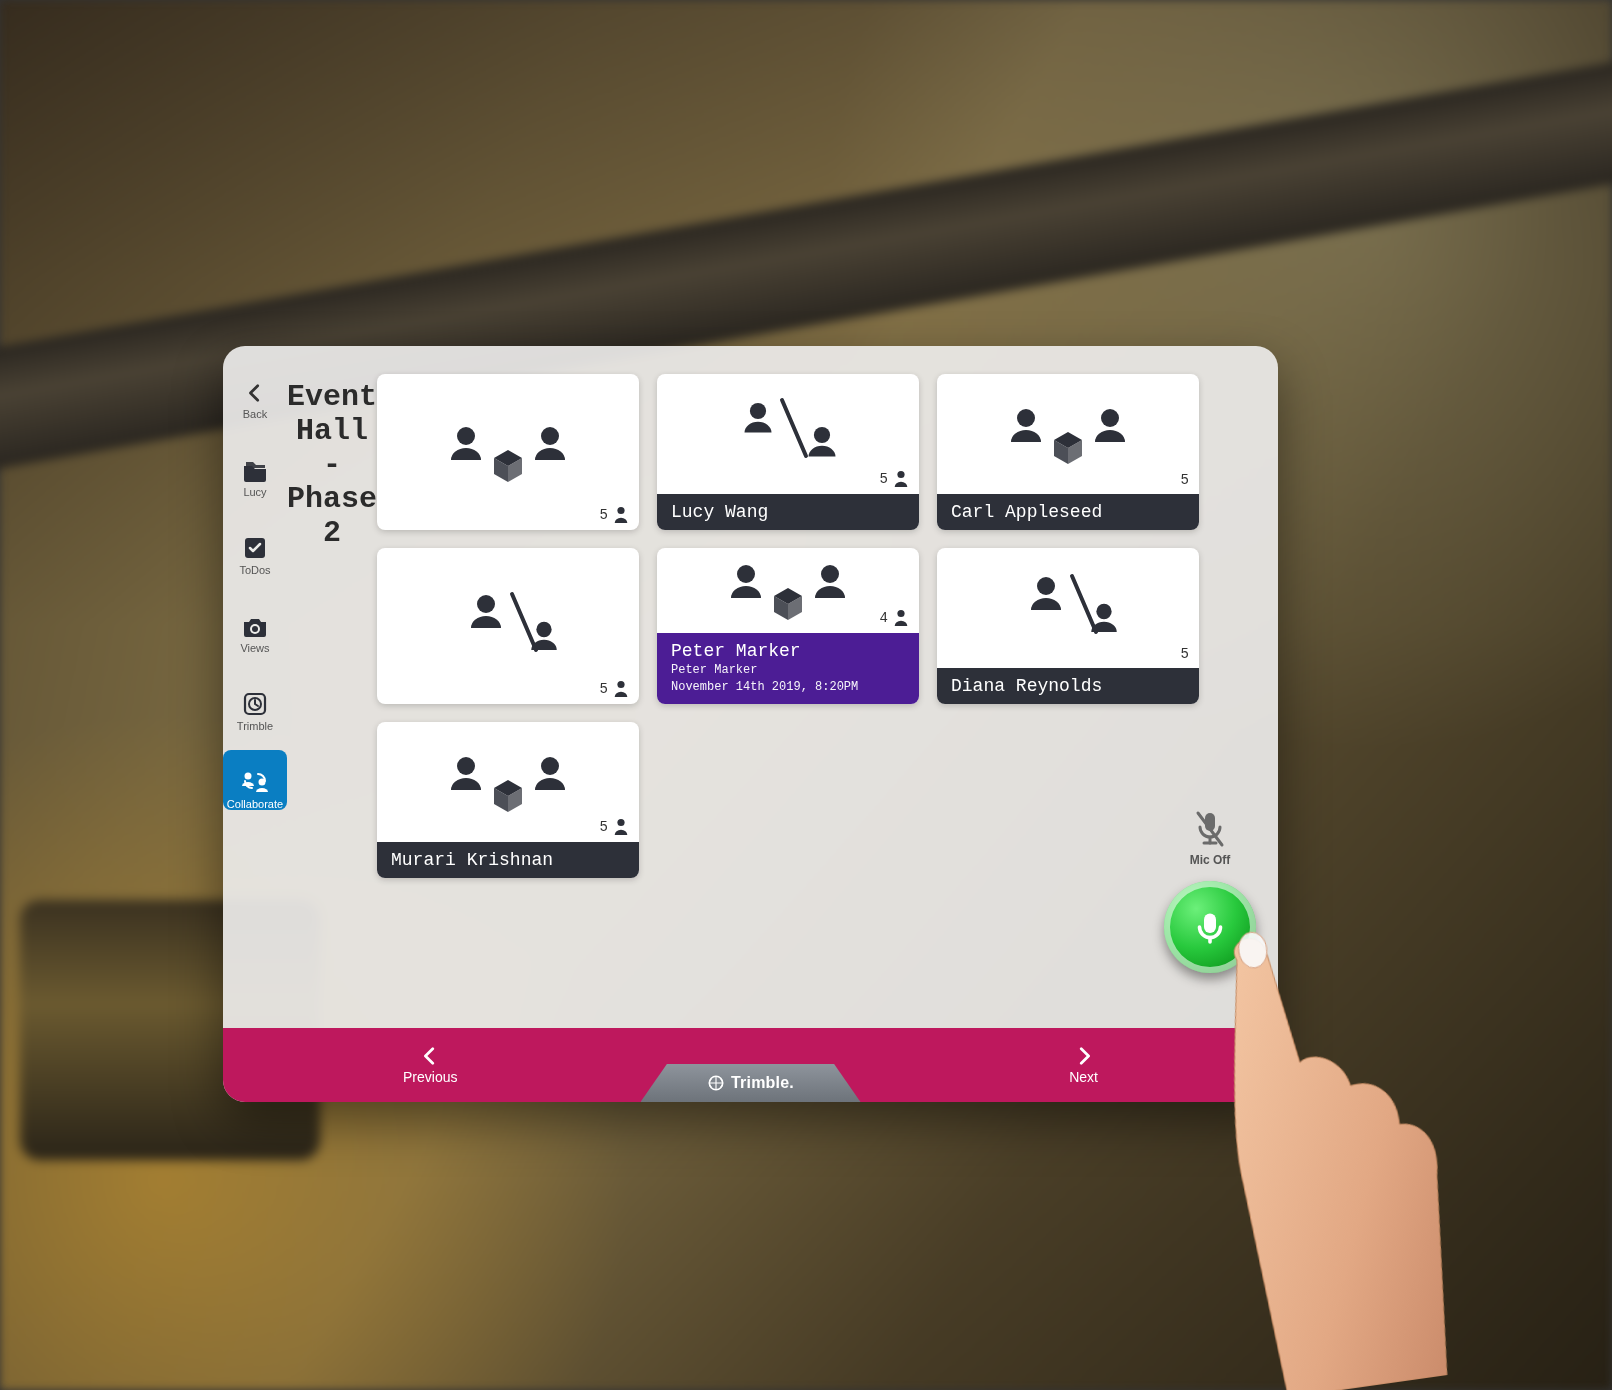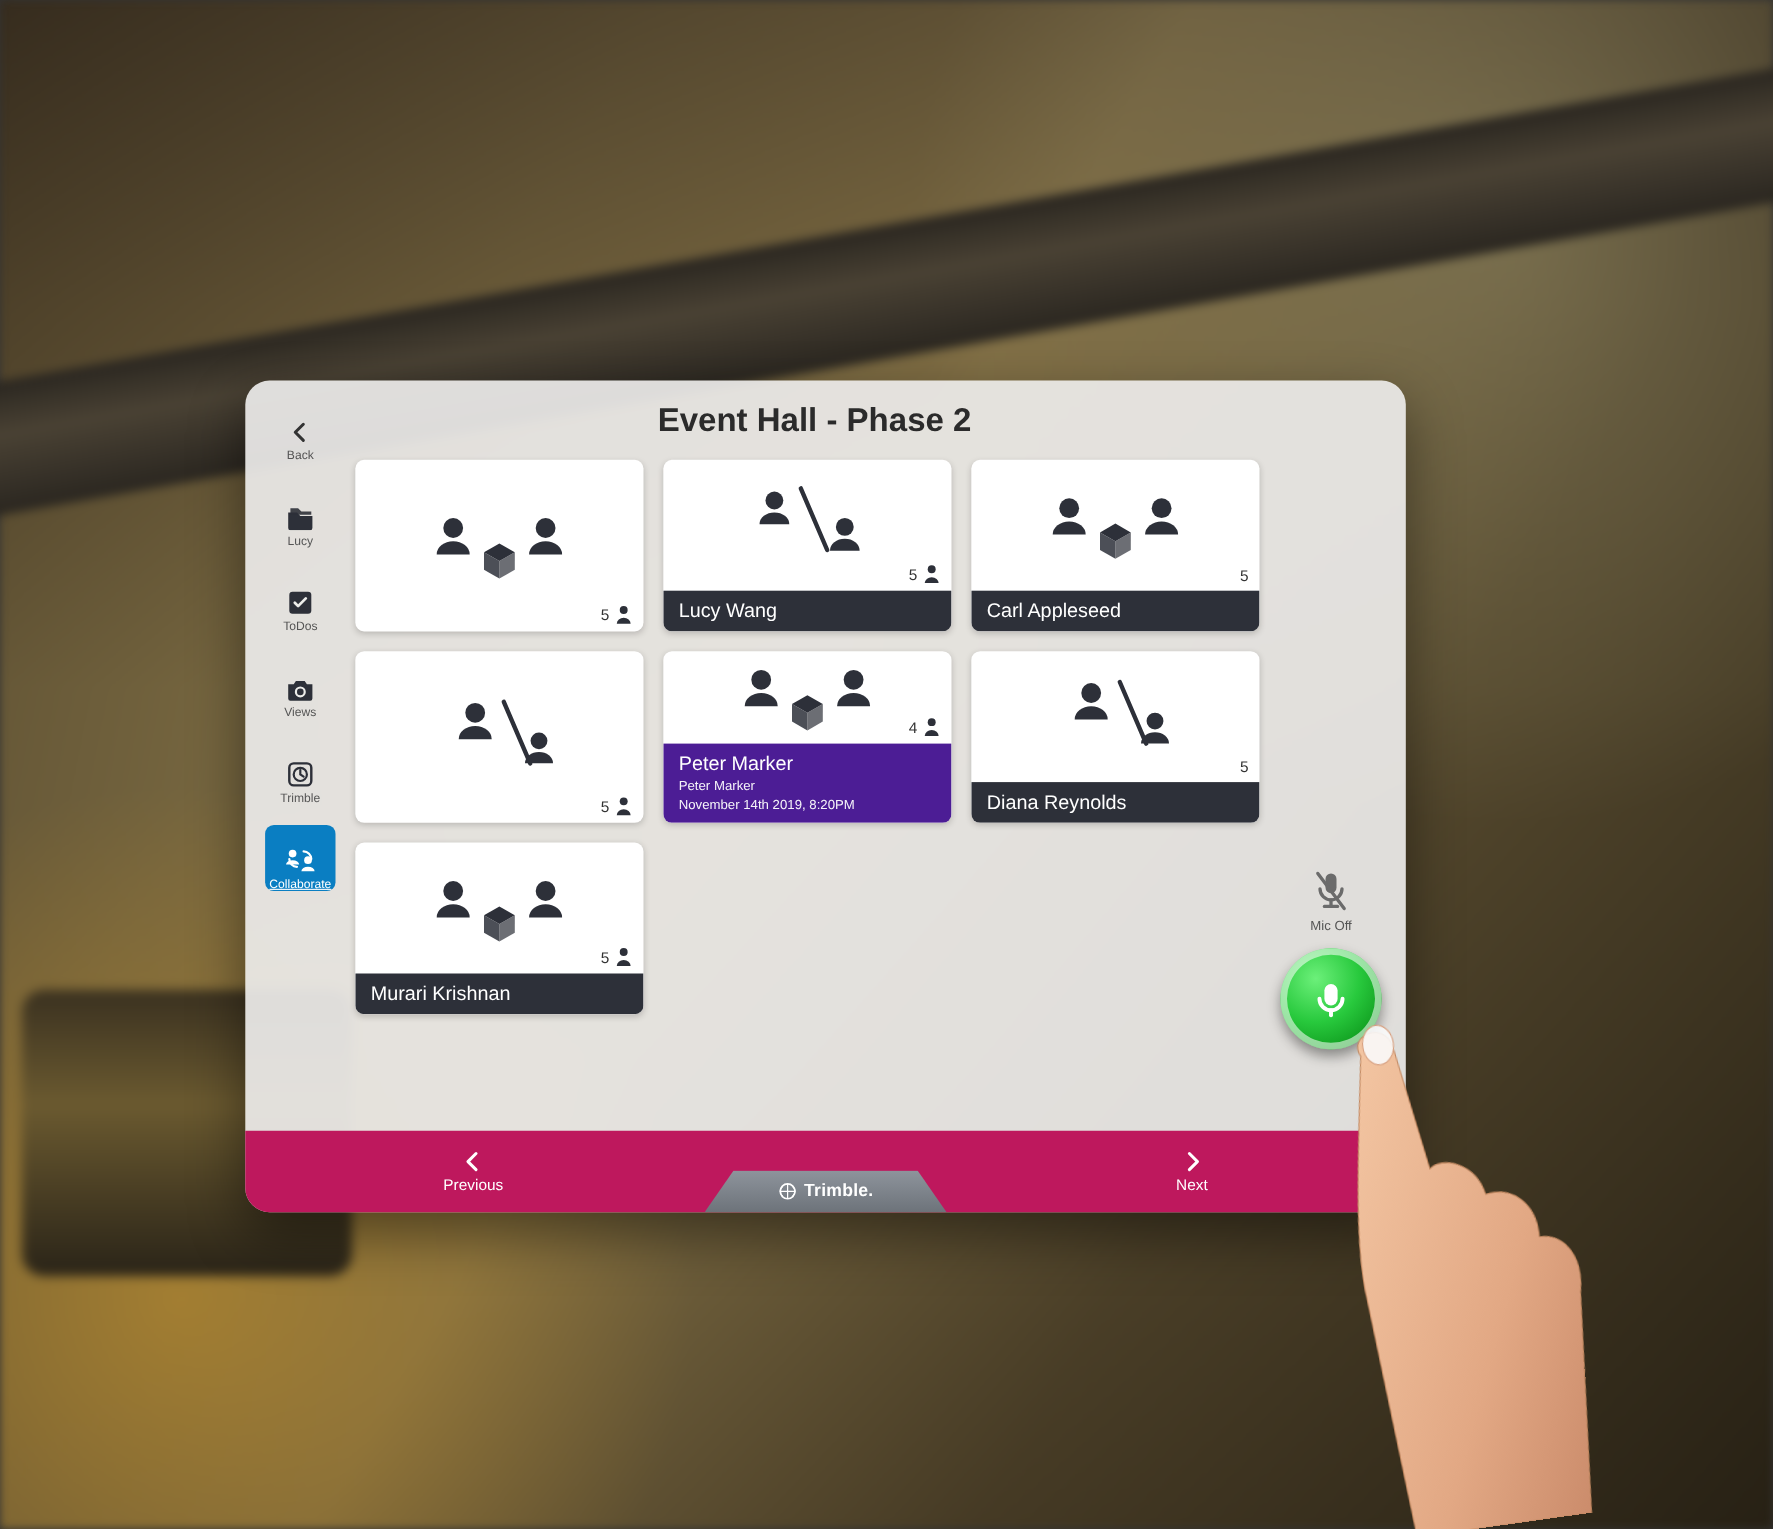--- a/index.html
+++ b/index.html
@@ -87,36 +87,37 @@
     align-items: center;
     justify-content: flex-end;
     color: #333;
     cursor: pointer;
     border-radius: 8px;
   }
   .side-item.active {
     background: #0a7ec2;
     color: #fff;
   }
-  .side-item.active .side-label { color:#fff;text-decoration:underline; }
+  .side-item.active .side-label { color:#fff; }
   .side-item .side-label {
     font-size: 11px;
     color: #555;
     margin-top: 4px;
     text-align:center;
   }
   .side-item svg { display:block; }
 
   
   .main {
     flex:1;
     display:flex;
-    flex-direction:column;
-    padding: 14px 120px 0 0;
+    flex-direction:row;
+    padding: 28px 120px 0 0;
     position:relative;
+    font-family:Liberation Mono, monospace;
   }
   .title {
     text-align:center;
     font-size: 30px;
     font-weight: 600;
     color:#2b2b2b;
     margin: 6px 0 18px 0;
   }
 
   .grid {
@@ -170,24 +171,25 @@
 
   
   .ic-group-box, .ic-group-slash, .ic-single-slash {
     color:#2d3039;
   }
 
   
   .right-controls {
     position:absolute;
     right: 22px;
-    bottom: 74px;
+    bottom: 55px;
     display:flex;
     flex-direction:column;
     align-items:center;
+    font-weight:bold;
   }
   .mic-off {
     display:flex;
     flex-direction:column;
     align-items:center;
     color:#555;
     margin-bottom: 14px;
   }
   .mic-off .lbl {
     font-size:12px;

